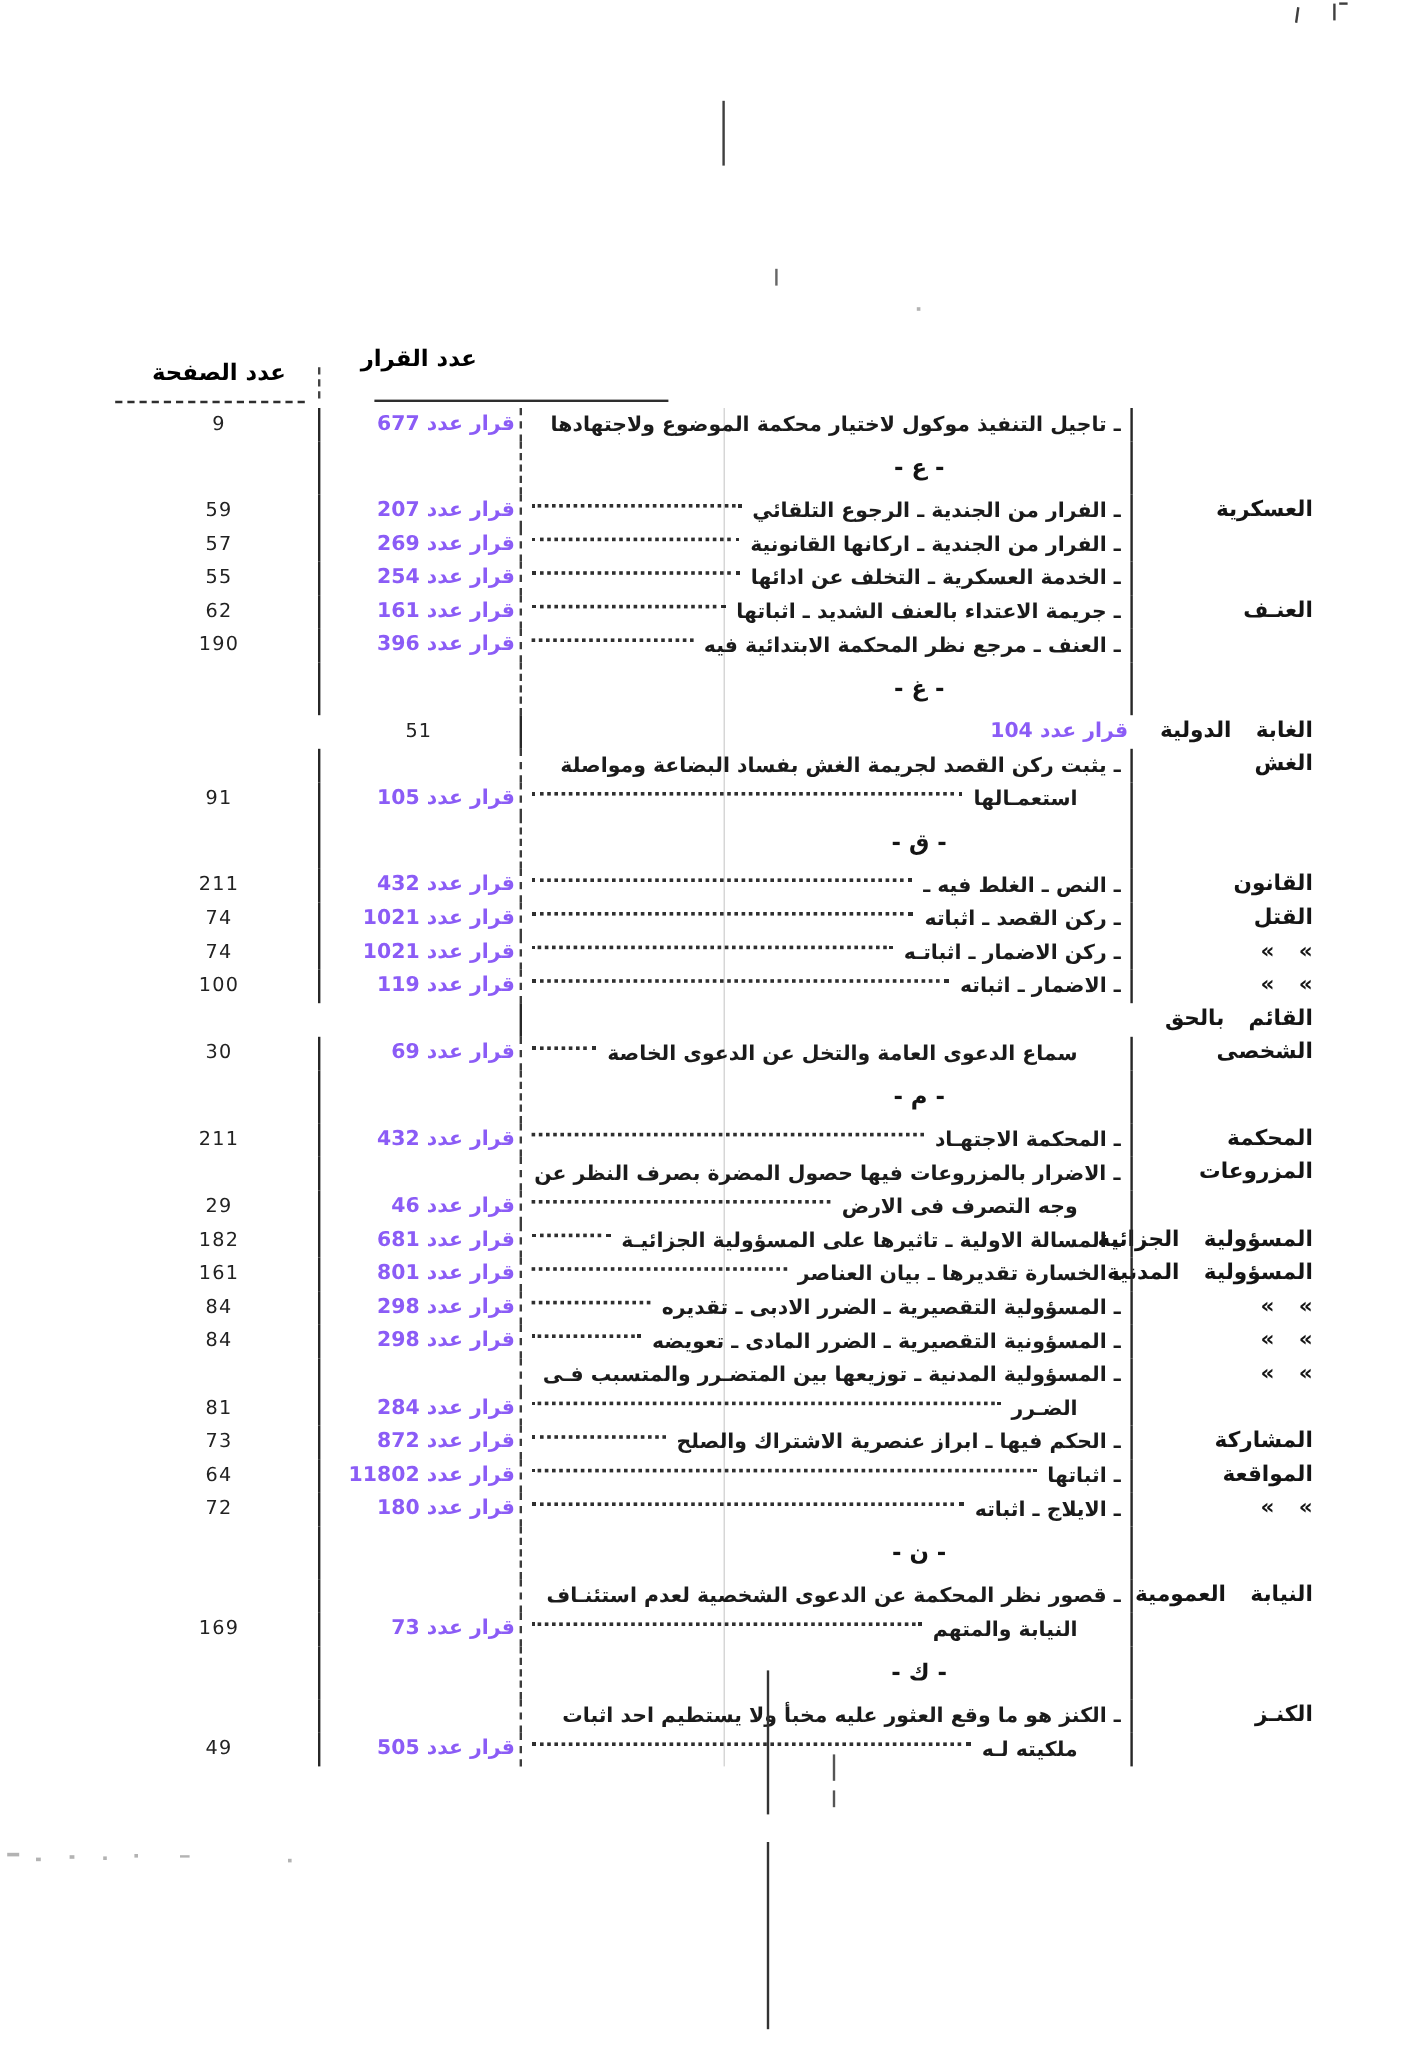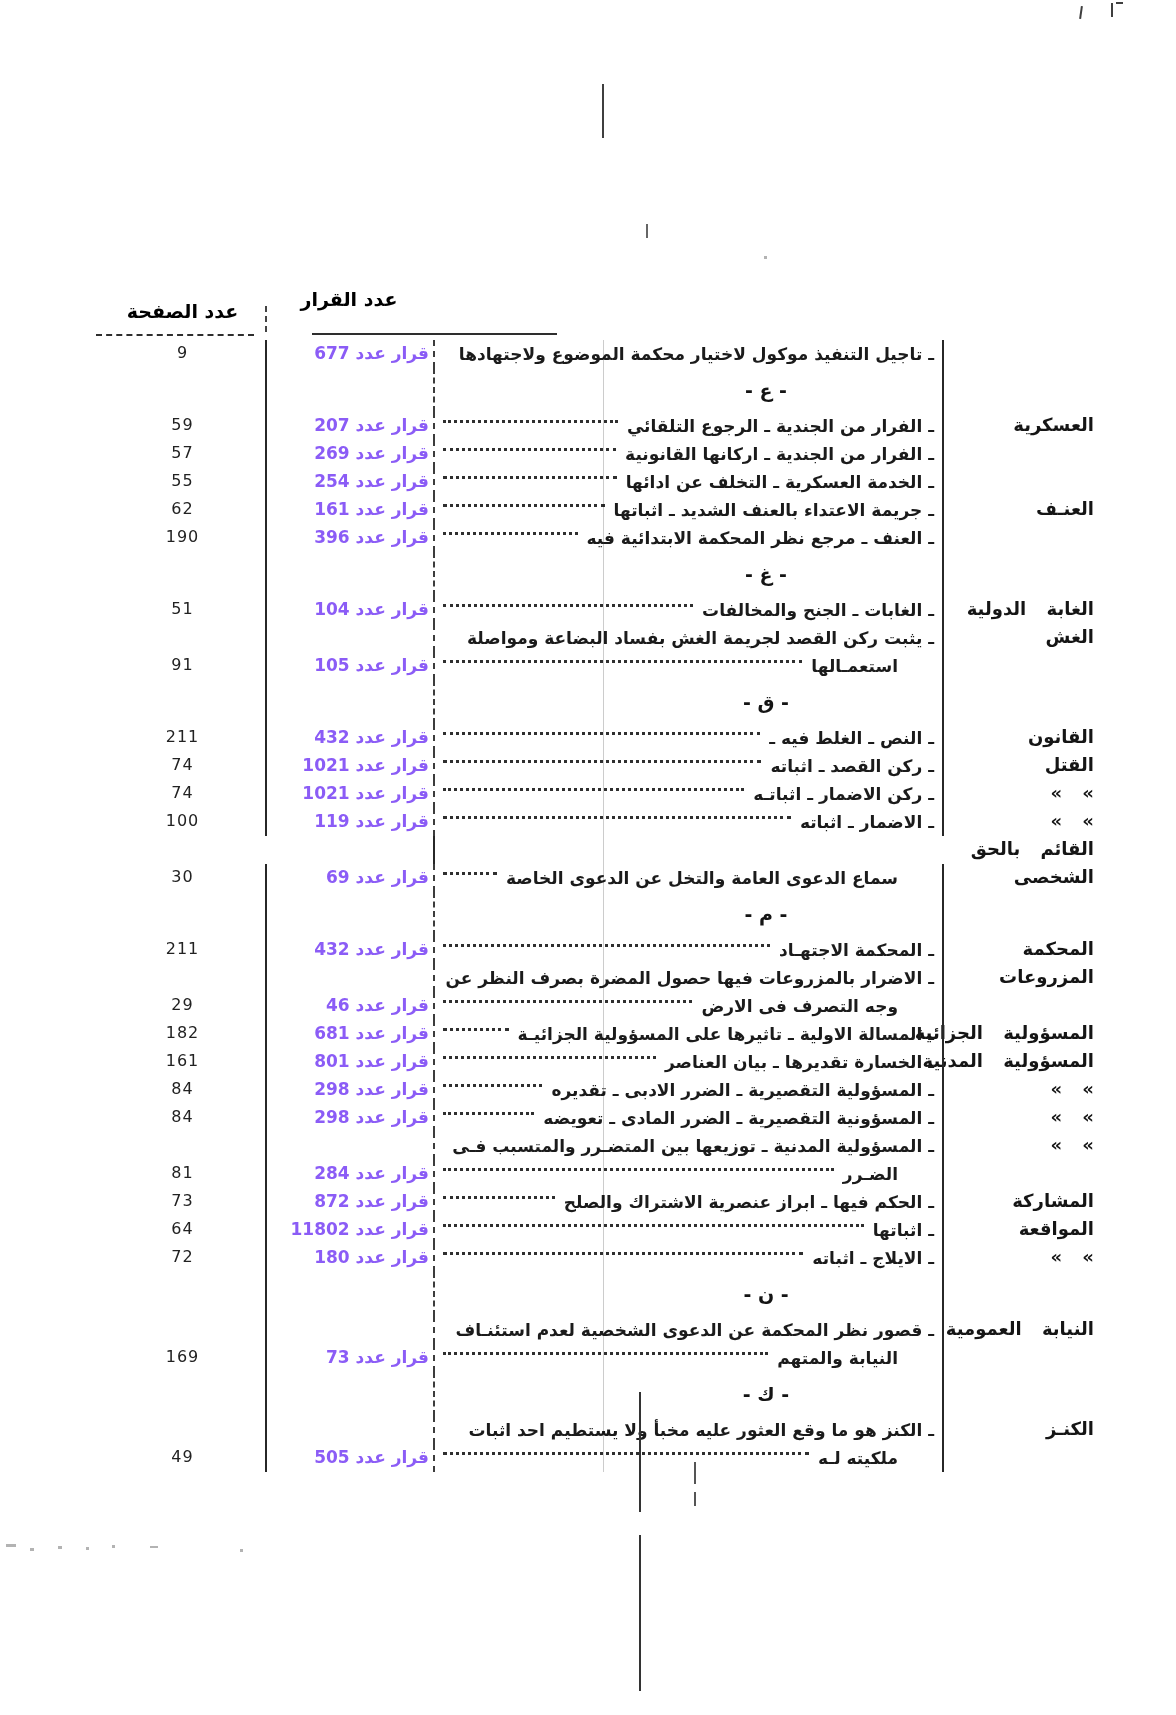--- a/index.html
+++ b/index.html
@@ -159,24 +159,20 @@
       <div class="row divider">
         <div class="cell cat"></div>
         <div class="cell desc">
           <span class="div-text">- غ -</span>
         </div>
         <div class="cell dec"></div>
         <div class="cell pg"></div>
       </div>
       <div class="row">
         <div class="cell cat">الغابة الدولية</div>
-        <div class="cell desc">
-          <span class="txt">ـ الغابات ـ الجنح والمخالفات</span>
-          <span class="leader"></span>
-        </div>
         <div class="cell dec">قرار عدد 104</div>
         <div class="cell pg">51</div>
       </div>
       <div class="row no-dots">
         <div class="cell cat">الغش</div>
         <div class="cell desc">
           <span class="txt">ـ يثبت ركن القصد لجريمة الغش بفساد البضاعة ومواصلة</span>
           <span class="leader"></span>
         </div>
         <div class="cell dec"></div>

